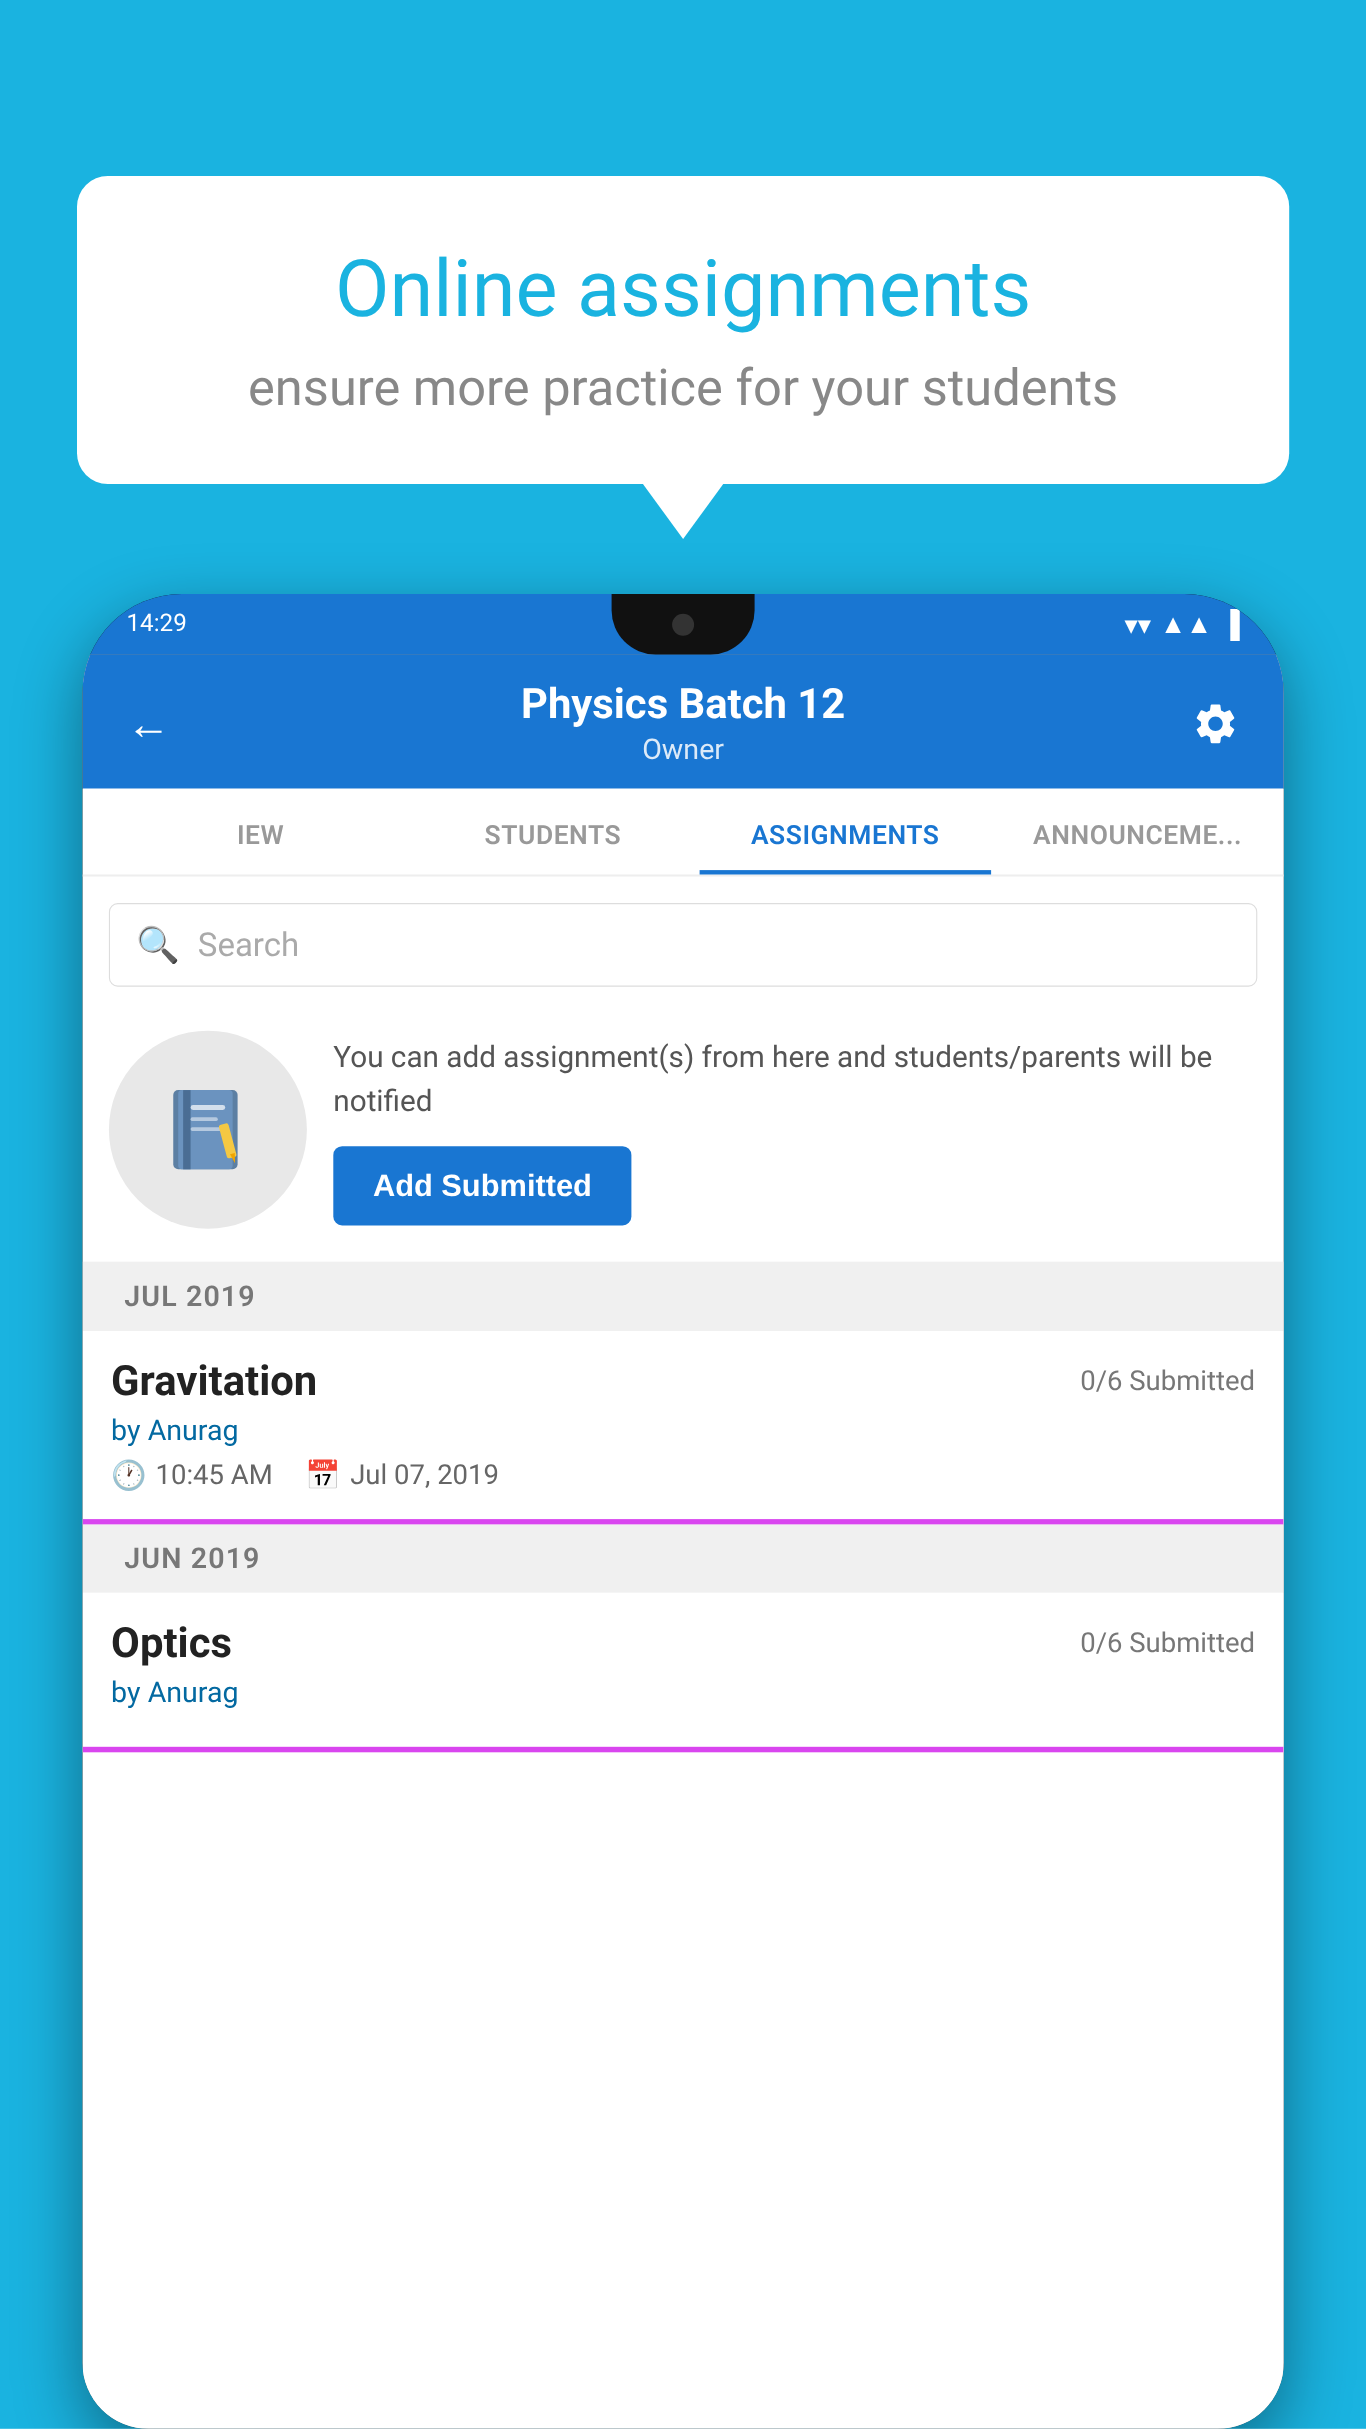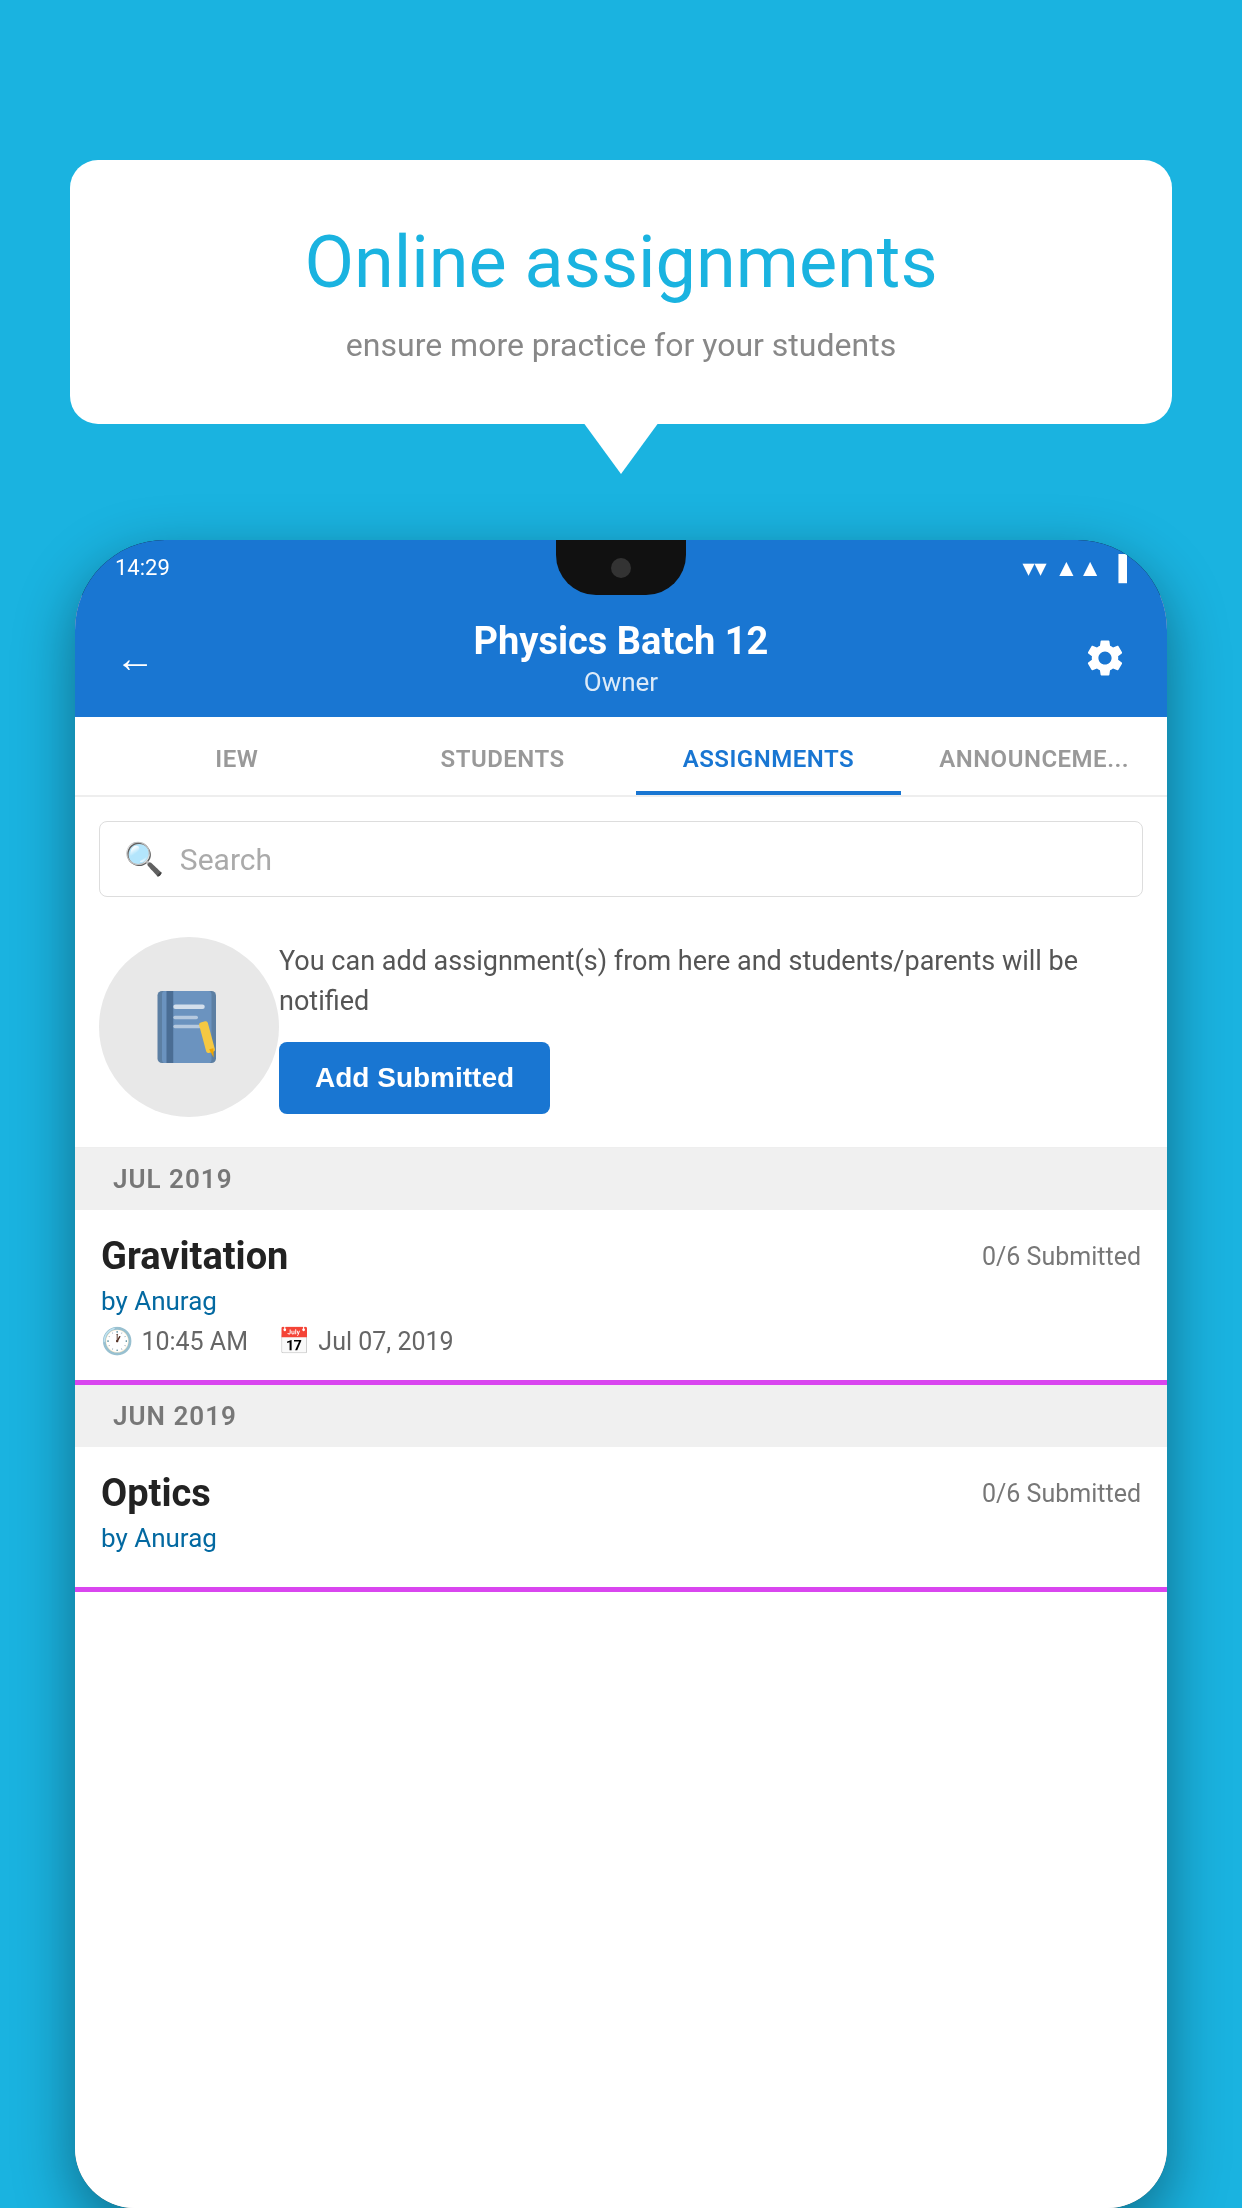--- a/index.html
+++ b/index.html
@@ -40,21 +40,21 @@
 
     .speech-bubble-title {
       font-size: 72px;
       color: #1ab3e0;
       font-weight: 400;
       margin-bottom: 20px;
       line-height: 1.2;
     }
 
     .speech-bubble-subtitle {
-      font-size: 32px;
+      font-size: 46px;
       color: #888;
       font-weight: 400;
     }
 
     
     .phone-frame {
       position: absolute;
       top: 540px;
       left: 75px;
       right: 75px;
@@ -211,20 +211,21 @@
     .search-placeholder-text {
       font-size: 30px;
       color: #aaa;
     }
 
     
     .promo-section {
       display: flex;
       align-items: center;
       padding: 20px 24px 30px;
+      gap: 24px;
       border-bottom: 1px solid #eee;
     }
 
     .promo-icon-circle {
       width: 180px;
       height: 180px;
       border-radius: 50%;
       background: #e8e8e8;
       display: flex;
       align-items: center;

